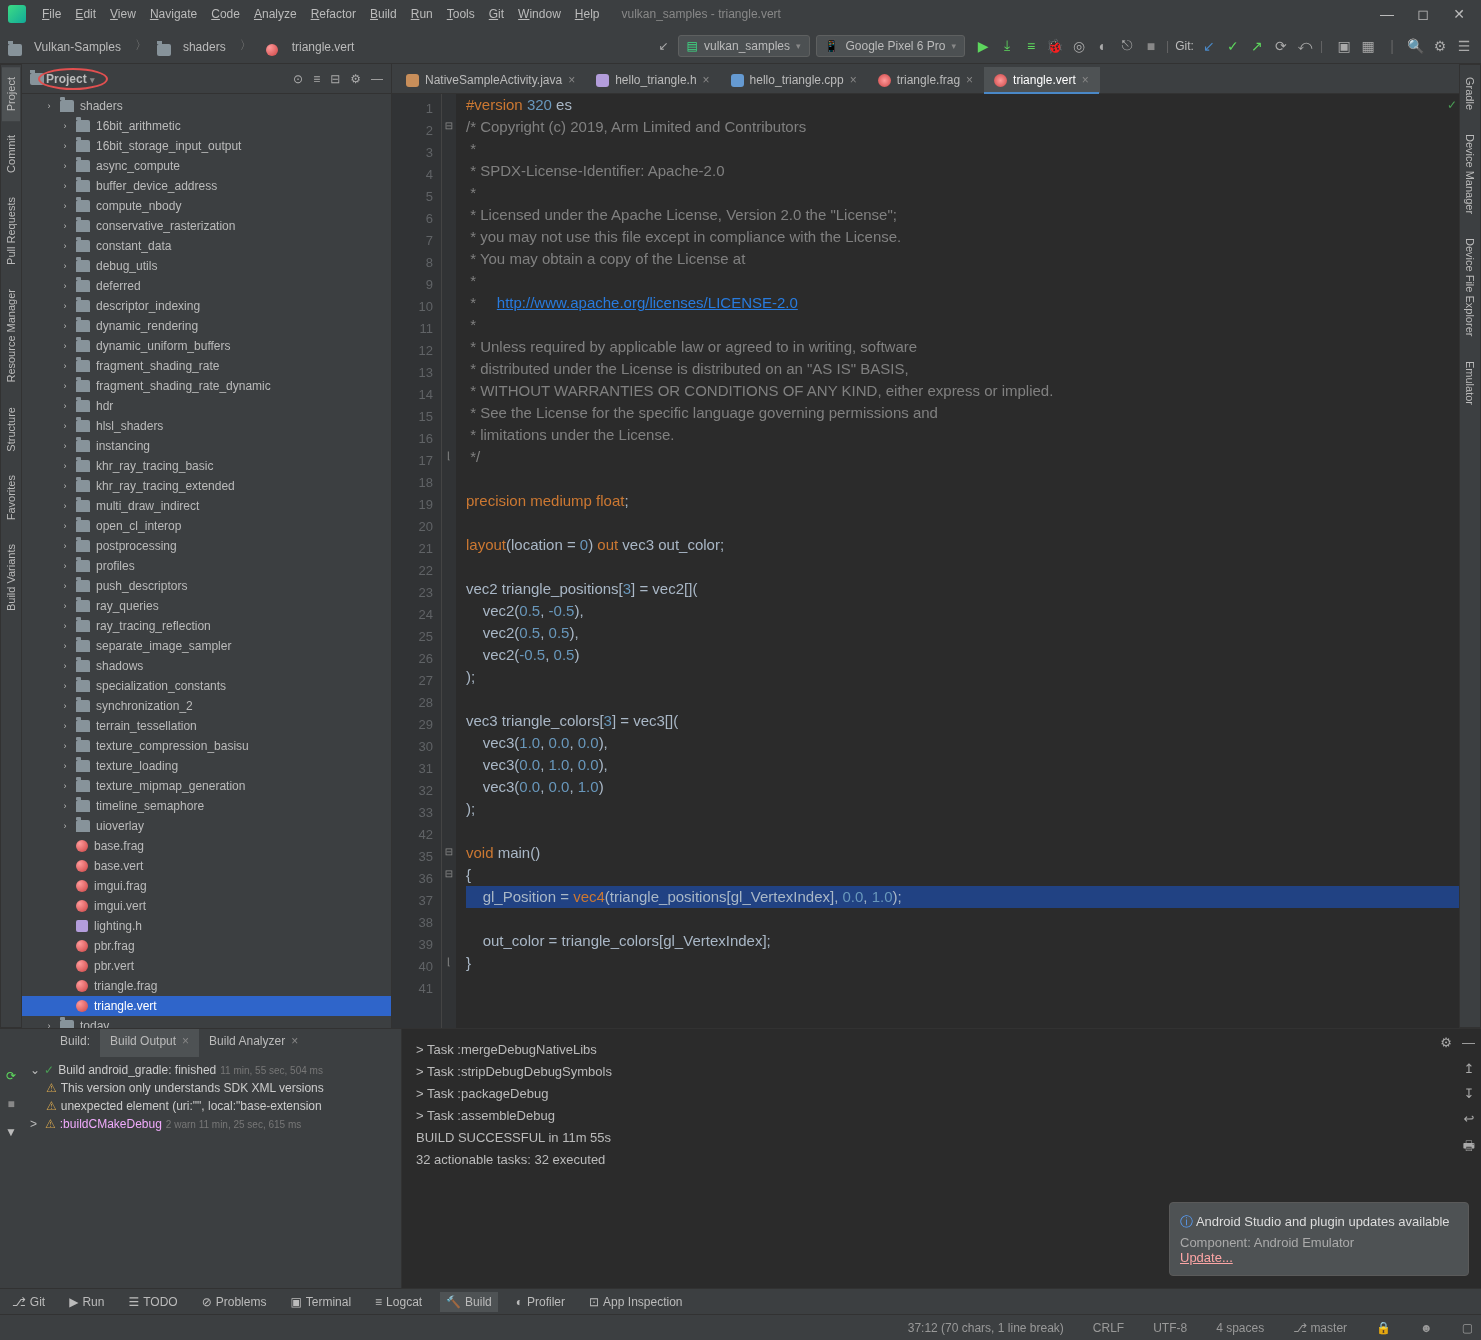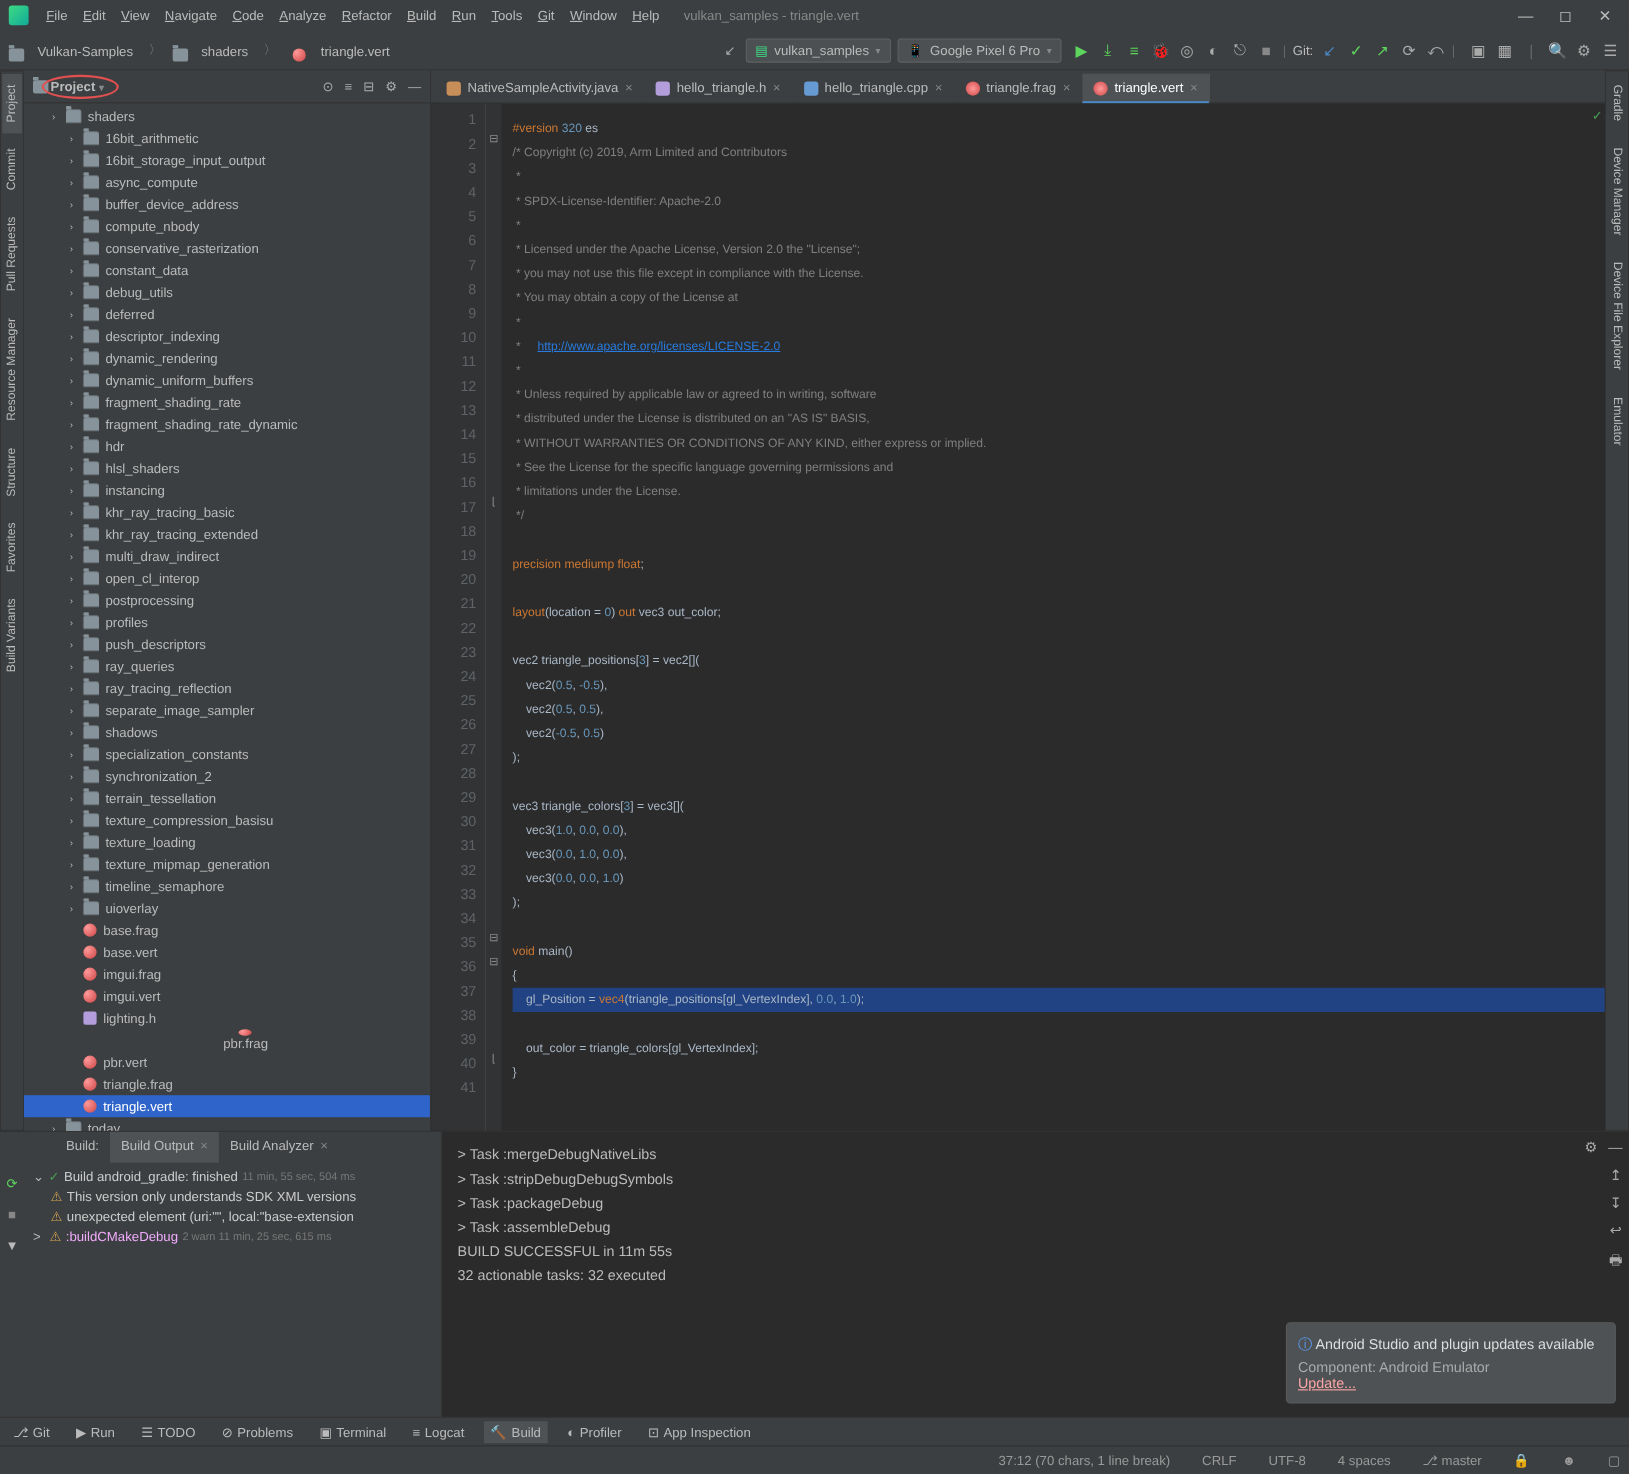--- a/index.html
+++ b/index.html
@@ -47,21 +47,21 @@
 .edtab .close{color:#888;font-size:12px}
 .edtab.active{background:#4e5254;color:#fff}
 .edtab.active.cur::after{content:"";position:absolute;bottom:-1px;left:0;right:0;height:2px;background:#4a88c7}
 .tabicon{width:13px;height:13px;display:inline-block;border-radius:3px}
 .tabicon.java{background:#c88e5a}.tabicon.h{background:#b39ddb}.tabicon.cpp{background:#659ad2}.tabicon.sh{background:radial-gradient(circle,#f99,#c44);border-radius:50%}
 .edbody{flex:1;display:flex;background:#2b2b2b;overflow:hidden;position:relative}
 .gutter{width:50px;background:#313335;color:#606366;text-align:right;padding:4px 8px 4px 0;font-family:Consolas,monospace;font-size:13px;line-height:22px;border-right:1px solid #444}
 .gutter div{height:22px}
 .fold{width:14px;background:#313335;padding-top:4px}
 .fold div{height:22px;text-align:center;color:#8a8a8a;font-size:10px}
-.code{flex:1;padding:12px 0 4px 10px;font-family:Consolas,monospace;font-size:11px;line-height:22px;overflow:hidden;white-space:pre}
+.code{flex:1;padding:0 0 4px 10px;font-family:Consolas,monospace;font-size:15px;line-height:22px;overflow:hidden;white-space:pre}
 .code div{height:22px}
 .kw{color:#cc7832}.cm{color:#808080}.num{color:#6897bb}.id{color:#a9b7c6}.link{color:#287bde;text-decoration:underline}
 .hlrow{background:#214283}
 .mark{position:absolute;right:2px;top:4px;color:#499c54}
 .bottompanels{height:260px;display:flex;border-top:1px solid #323232}
 .bp-left{width:380px;background:#3c3f41;display:flex;flex-direction:column;border-right:1px solid #323232}
 .bp-tabs{height:28px;display:flex;padding-left:28px}
 .bp-tab{padding:5px 10px;cursor:pointer}
 .bp-tab.active{background:#4e5254}
 .bp-tab .close{color:#888;margin-left:6px}
@@ -391,21 +391,21 @@
         <div class="treerow" style="padding-left: 36px;">
           <span class="treearrow"></span>
           <span class="shadericon"></span>
           <span class="name">imgui.vert</span>
         </div>
         <div class="treerow" style="padding-left: 36px;">
           <span class="treearrow"></span>
           <span class="hicon"></span>
           <span class="name">lighting.h</span>
         </div>
-        <div class="treerow" style="padding-left: 36px; flex-direction: column;">
+        <div class="treerow" style="padding-left: 36px;">
           <span class="treearrow"></span>
           <span class="shadericon"></span>
           <span class="name">pbr.frag</span>
         </div>
         <div class="treerow" style="padding-left: 36px;">
           <span class="treearrow"></span>
           <span class="shadericon"></span>
           <span class="name">pbr.vert</span>
         </div>
         <div class="treerow" style="padding-left: 36px;">
@@ -482,21 +482,21 @@
           <div>24</div>
           <div>25</div>
           <div>26</div>
           <div>27</div>
           <div>28</div>
           <div>29</div>
           <div>30</div>
           <div>31</div>
           <div>32</div>
           <div>33</div>
-          <div>34</div>
+          <div>42</div>
           <div>35</div>
           <div>36</div>
           <div>37</div>
           <div>38</div>
           <div>39</div>
           <div>40</div>
           <div>41</div>
         </div>
       <div class="fold" id="fold">
           <div></div>

